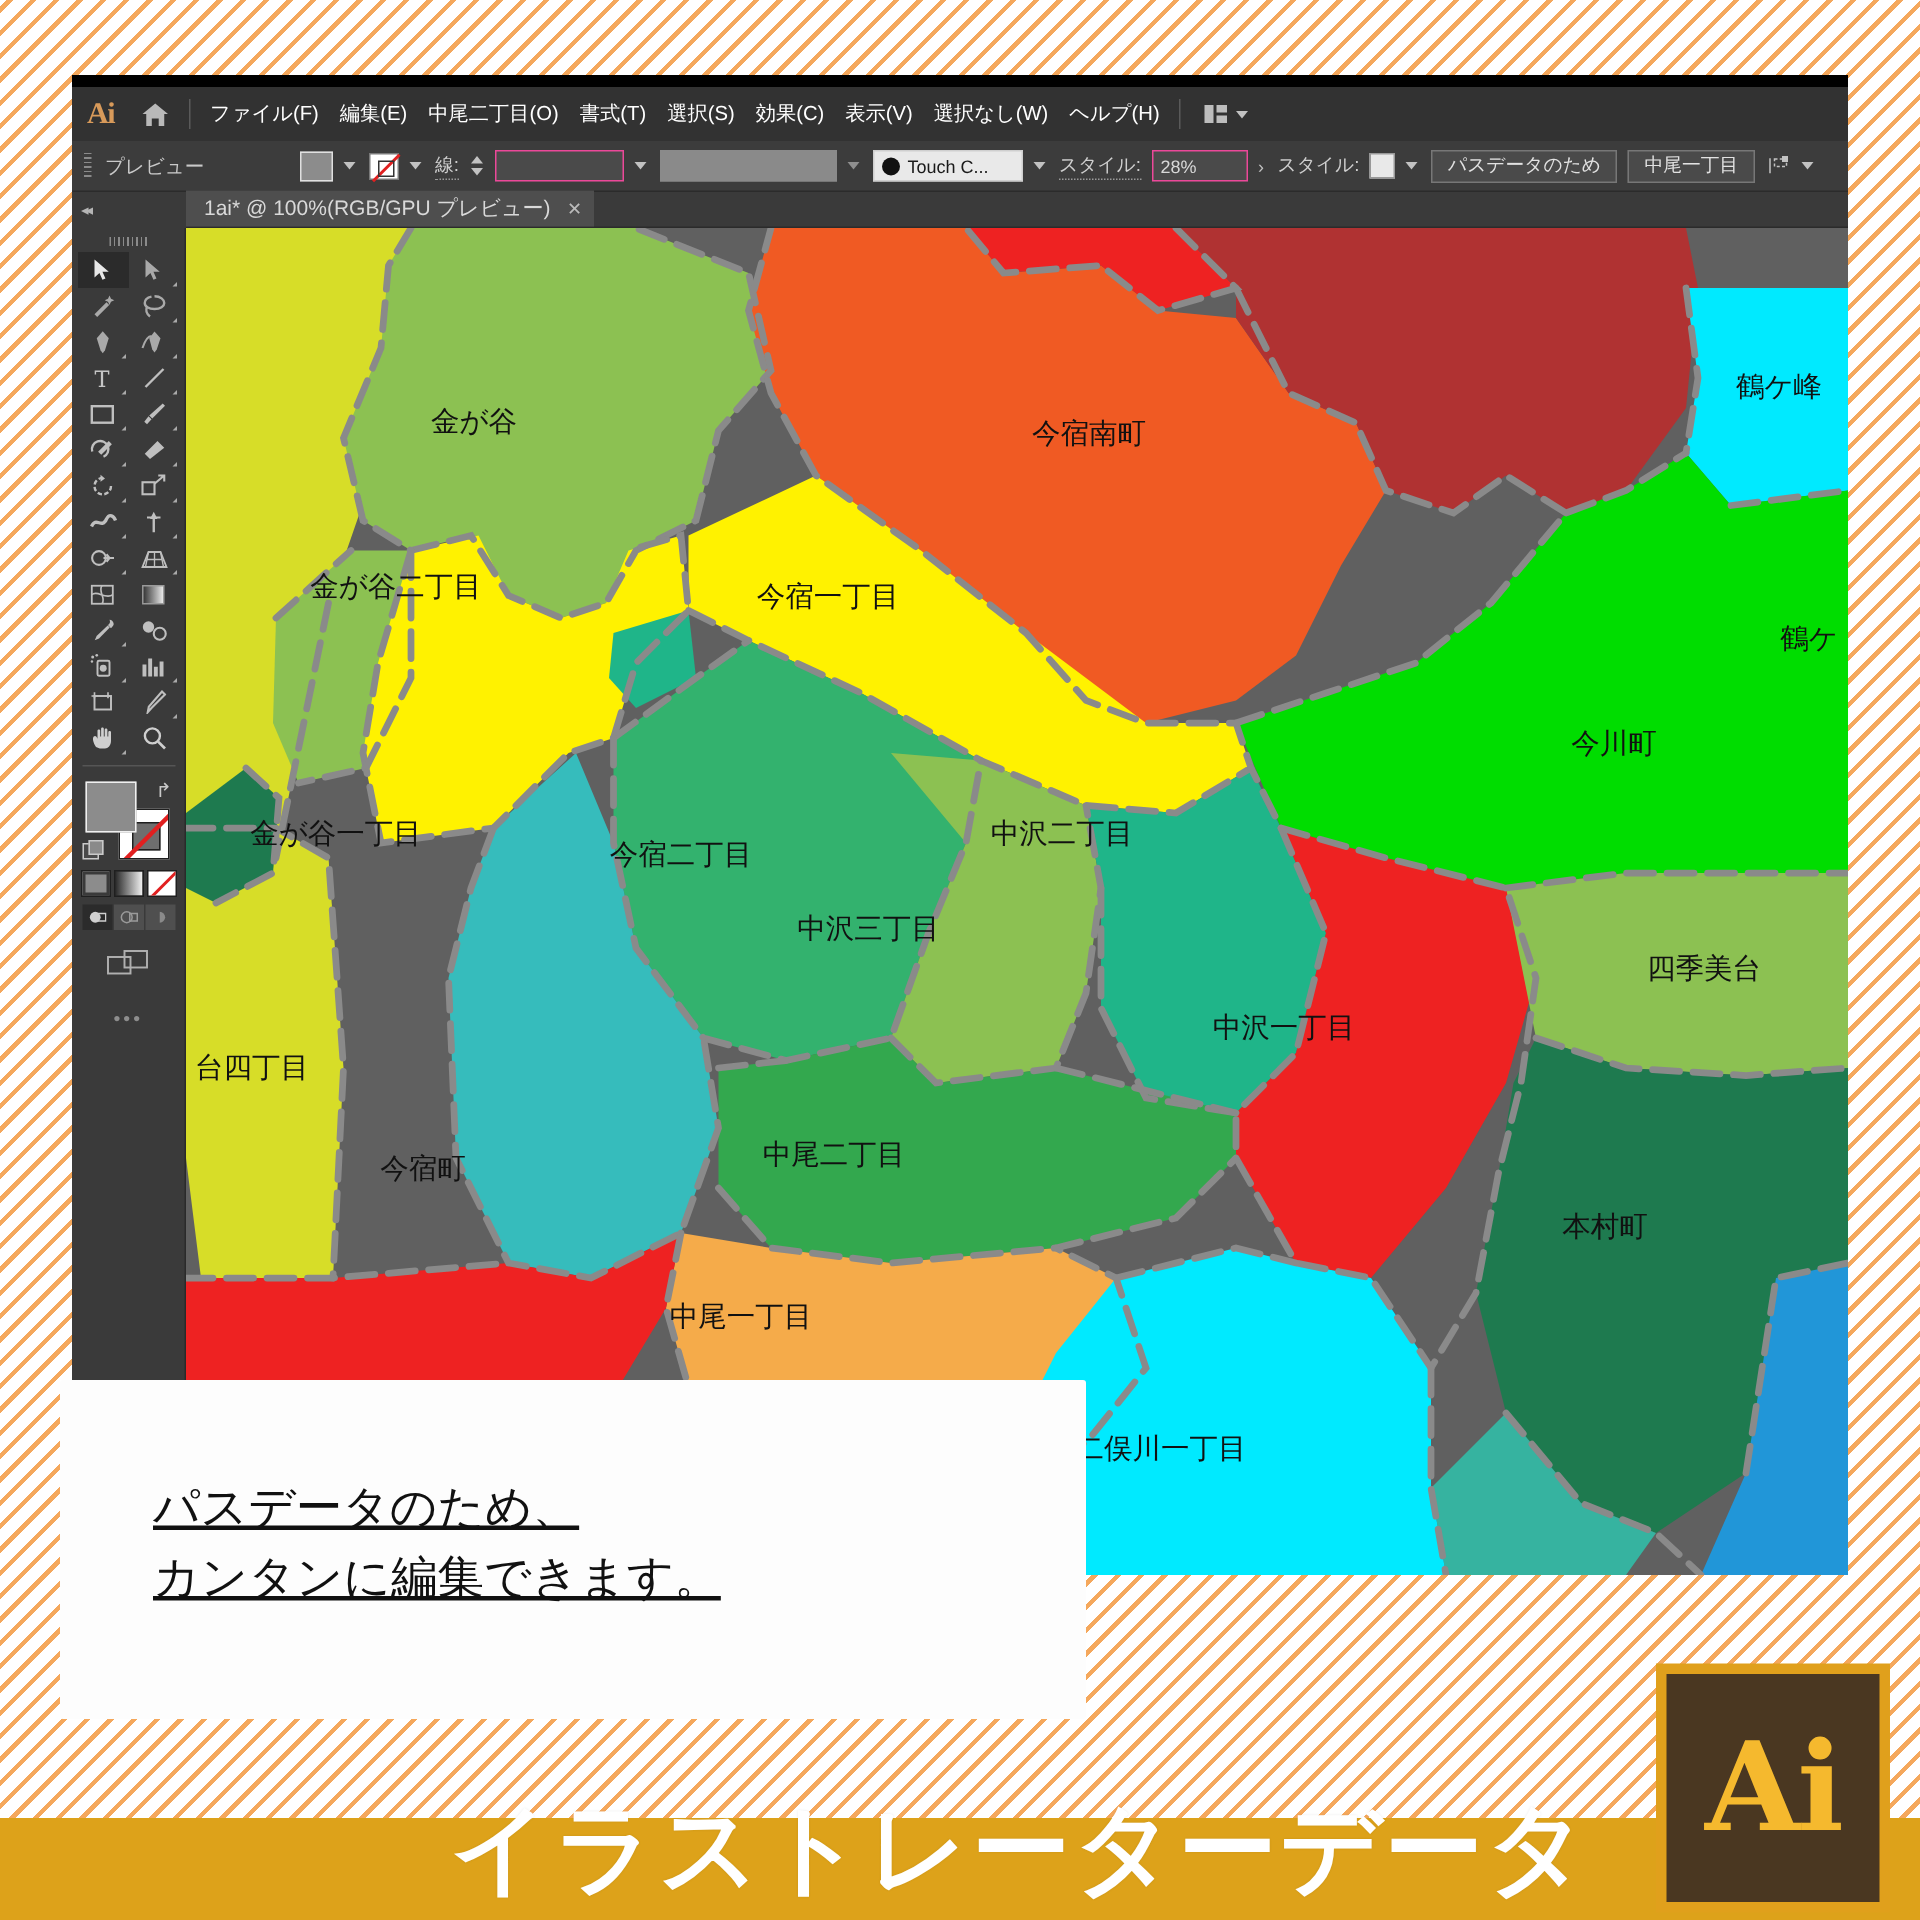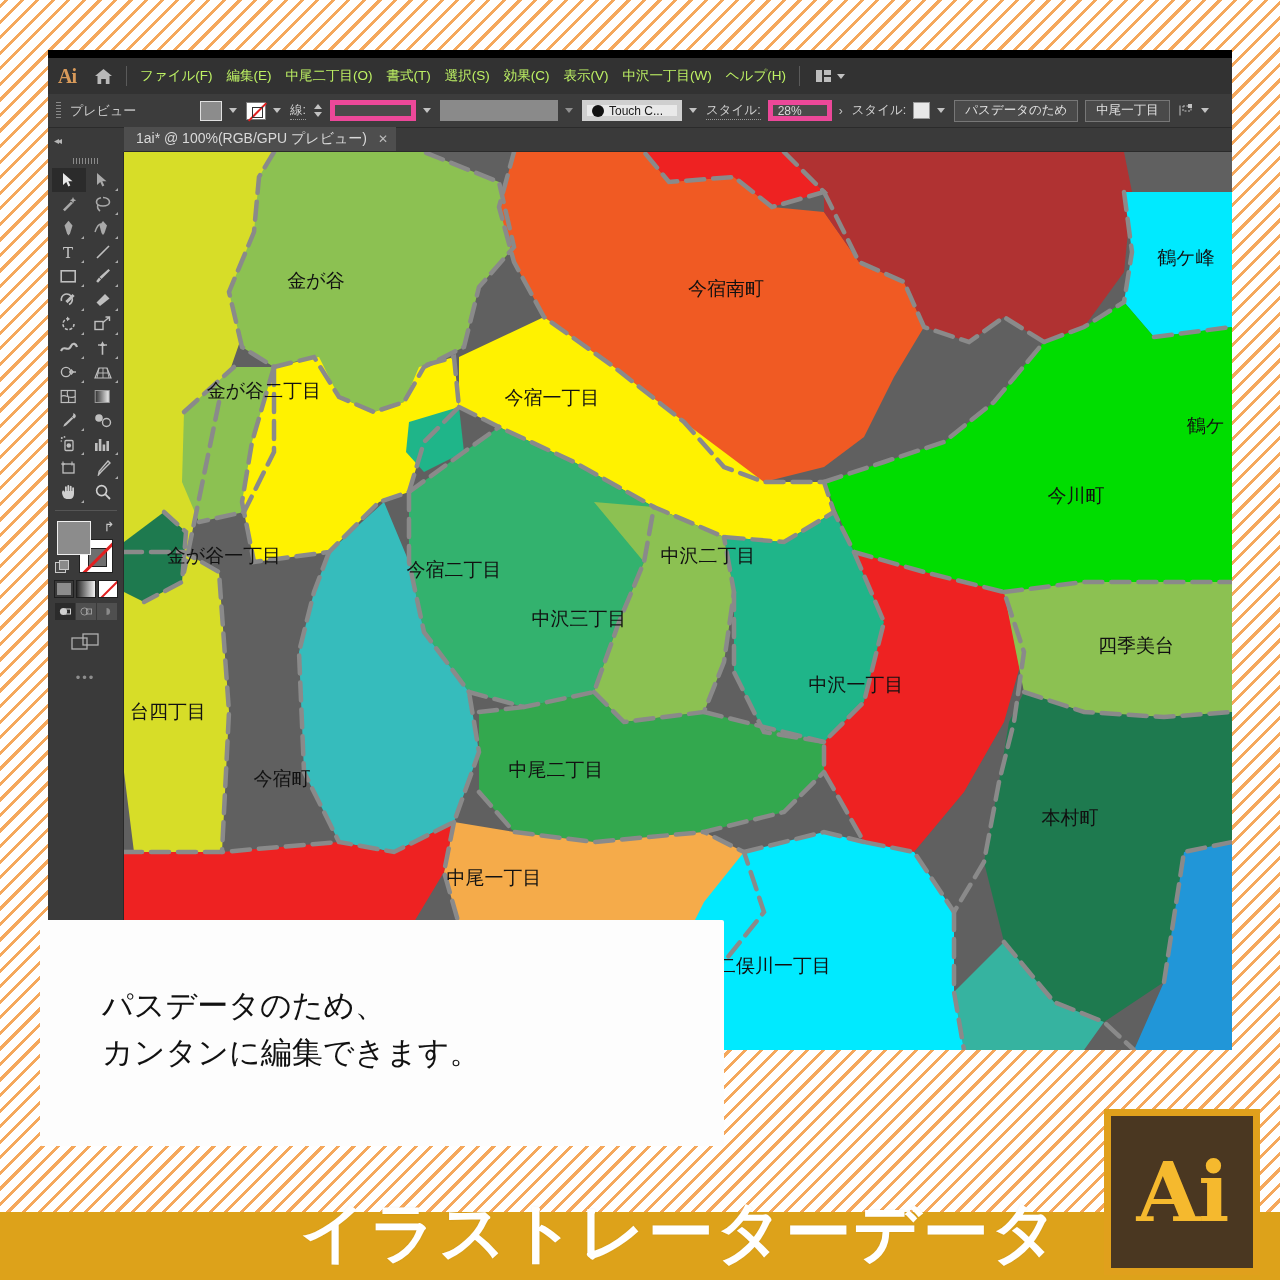--- a/index.html
+++ b/index.html
@@ -37,21 +37,21 @@
   }
   #ai-mark {
     width: 38px; text-align: center;
     color: #d89a5a; font-size: 20px; font-weight: bold;
     font-family: "Liberation Serif", serif;
     letter-spacing: -1px;
   }
   #home-icon { width: 34px; display: flex; justify-content: center; align-items: center; }
   .menu-sep { width: 1px; height: 20px; background: #5a5a5a; margin: 0 6px; }
   .menu-item {
-    color: #bef264; font-size: 13.5px; padding: 4px 7px; white-space: nowrap;
+    color: #ffffff; font-size: 13.5px; padding: 4px 7px; white-space: nowrap;
     cursor: default;
   }
   #workspace-switch {
     display: flex; align-items: center; gap: 6px; margin-left: 10px;
   }
   .ws-grid {
     width: 15px; height: 12px;
     background:
       linear-gradient(#bdbdbd,#bdbdbd) 0 0/6px 12px no-repeat,
       linear-gradient(#bdbdbd,#bdbdbd) 8px 0/7px 5px no-repeat,
@@ -97,21 +97,21 @@
   .cb-label { color: #cfcfcf; font-size: 12.5px; border-bottom: 1px dotted #9a9a9a; }
   .cb-label.plain { border-bottom: none; }
   .stepper {
     width: 10px; height: 18px; display:flex; flex-direction: column;
     justify-content: center; align-items: center; gap: 3px;
   }
   .stepper i { width:0;height:0;border-left:4px solid transparent;border-right:4px solid transparent; }
   .stepper i.up { border-bottom: 5px solid #c2c2c2; }
   .stepper i.dn { border-top: 5px solid #c2c2c2; }
   .cb-field {
-    background: #4a4a4a; border: 5px solid #ec4899; height: 21px;
+    background: #4a4a4a; border: 1px solid #ec4899; height: 21px;
     display: flex; align-items: center; padding: 0 5px;
     color: #d8d8d8; font-size: 12px;
   }
   .cb-field.light { background:#e9e9e9; color:#1a1a1a; border-color:#cfcfcf; }
   .cb-field.flat { background:#8a8a8a; border-color:#8a8a8a; }
   .dot-black { width:12px;height:12px;border-radius:50%;background:#111; margin-right:5px; }
   .cb-btn {
     height: 22px; background: #4a4a4a; border: 1px solid #777;
     color: #e2e2e2; font-size: 12.5px; padding: 0 10px;
     display: flex; align-items: center; cursor: default;
@@ -218,21 +218,21 @@
   
   #caption-card {
     position: absolute; left: 40px; top: 920px;
     width: 684px; height: 226px;
     background: #fdfdfd;
     border-radius: 2px;
   }
   #caption-text {
     position: absolute; left: 62px; top: 62px;
     font-family: "DejaVu Sans", "Liberation Sans", sans-serif;
-    font-size: 31px; line-height: 1.52; color: #111111; white-space: pre-line;
+    font-size: 31px; line-height: 1.52; color: #111111; white-space: pre-line; text-decoration: underline;
   }
 
   
   #bottom-banner {
     position: absolute; left: 0; bottom: 0; width: 1280px; height: 68px;
     background: #dda21a;
   }
   #banner-text {
     position: absolute; left: 300px; bottom: 2px;
     font-family: "DejaVu Sans", "Liberation Sans", sans-serif;
@@ -271,21 +271,21 @@
         </svg>
     </div>
     <div class="menu-sep"></div>
     <div class="menu-item">ファイル(F)</div>
     <div class="menu-item">編集(E)</div>
     <div class="menu-item">中尾二丁目(O)</div>
     <div class="menu-item">書式(T)</div>
     <div class="menu-item">選択(S)</div>
     <div class="menu-item">効果(C)</div>
     <div class="menu-item">表示(V)</div>
-    <div class="menu-item">中沢一丁目(W)</div>
+    <div class="menu-item">選択なし(W)</div>
     <div class="menu-item">ヘルプ(H)</div>
     <div class="menu-sep"></div>
     <div id="workspace-switch">
       <span class="ws-grid"></span>
       <span class="caret"></span>
     </div>
   </div>
 
   <div id="control-bar">
     <div id="drag-grip"></div>

